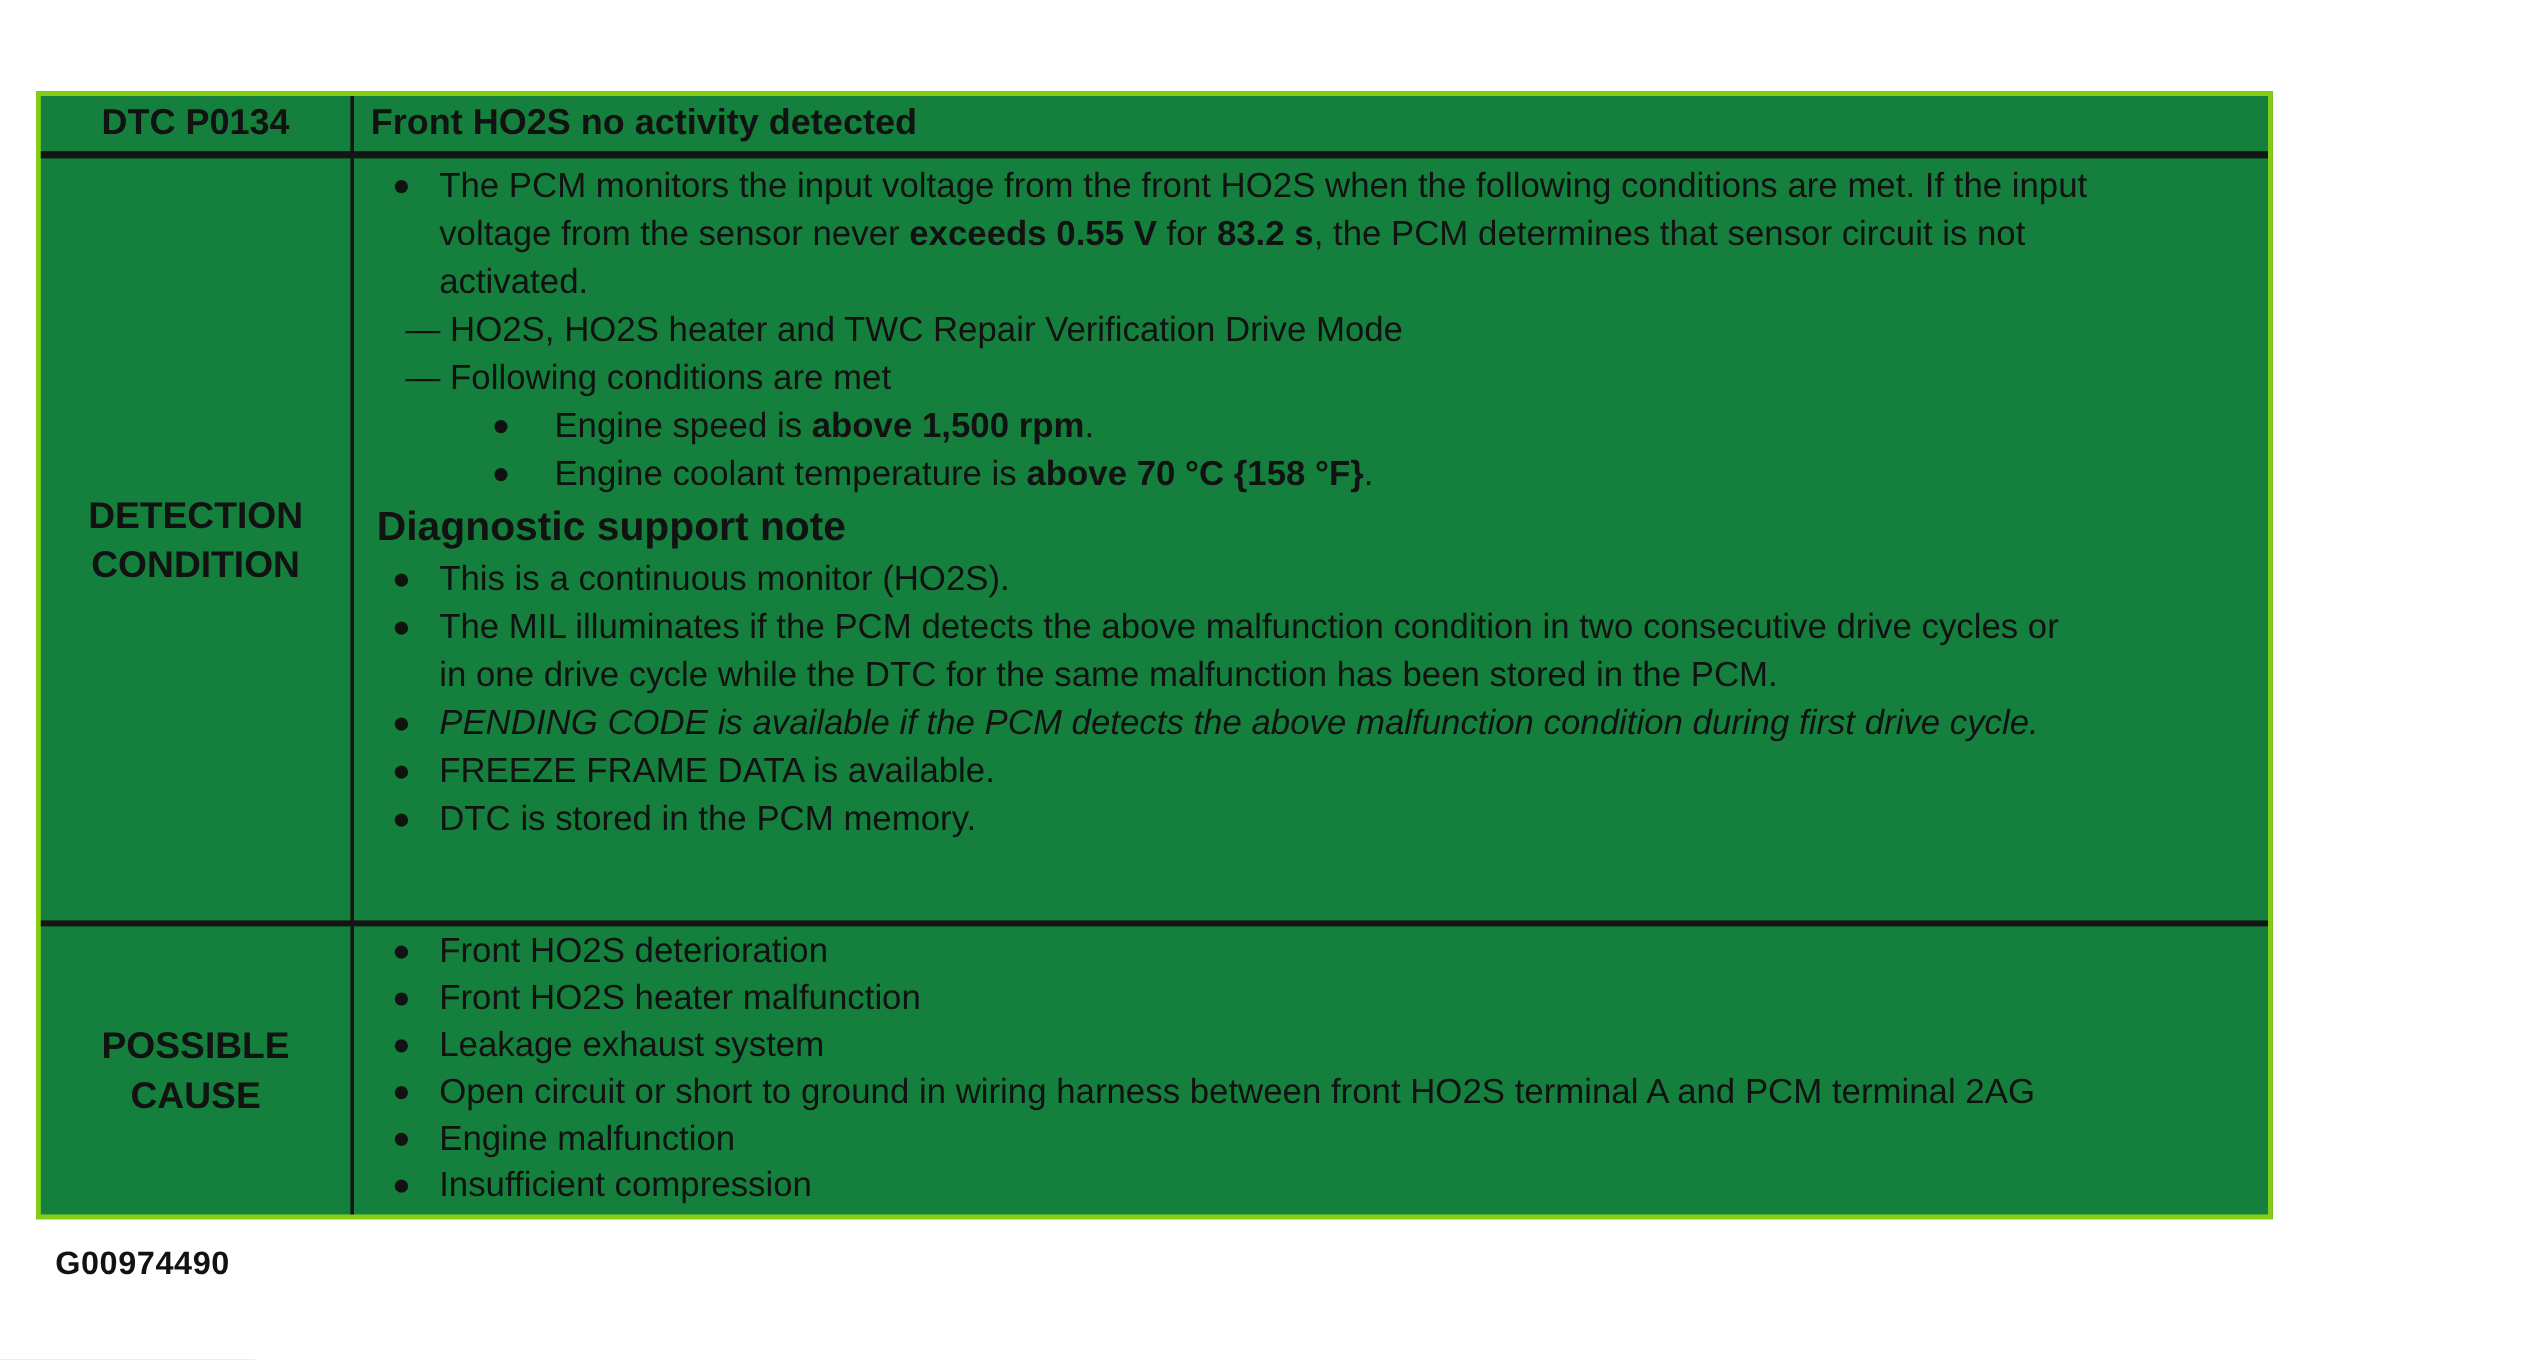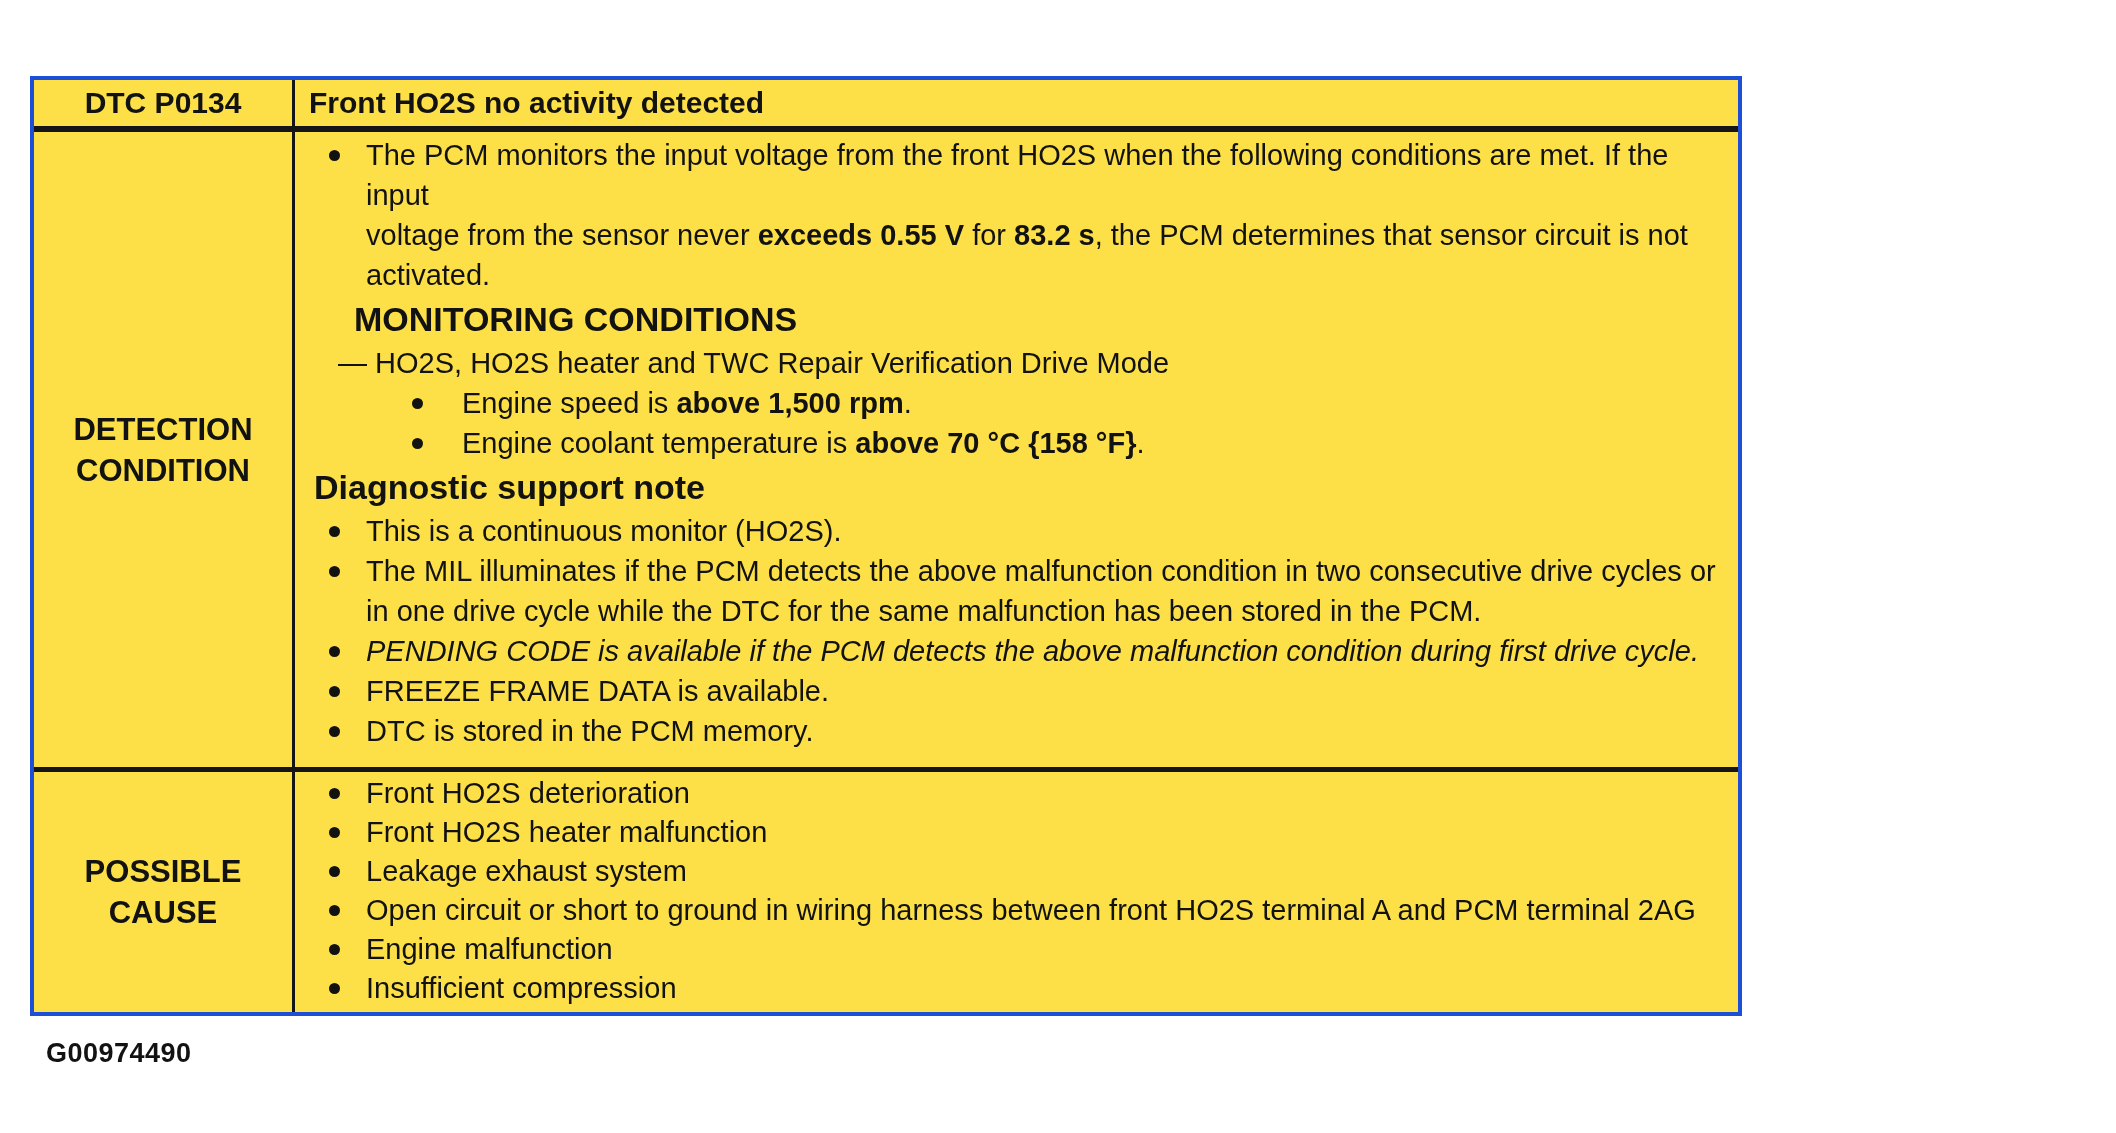--- a/index.html
+++ b/index.html
@@ -9,27 +9,27 @@
     height: 1133px;
     background: #ffffff;
     font-family: "Liberation Sans", sans-serif;
     color: #121212;
     overflow: hidden;
   }
   .dtc-table {
     position: absolute;
     left: 30px;
     top: 76px;
-    width: 1712px;
+    width: 1864px;
     box-sizing: border-box;
-    border: 4px solid #1d4ed8;
+    border: 4px solid #84cc16;
     display: grid;
     grid-template-columns: 261px 1fr;
     grid-template-rows: 52px 640px 240px;
-    background: #fde047;
+    background: #15803d;
   }
   .cell { box-sizing: border-box; overflow: hidden; }
   .label-col { border-right: 3px solid #151515; }
   .header-row { border-bottom: 6px solid #151515; }
   .det-row { border-bottom: 5px solid #151515; }
 
   .header-code {
     display: flex; align-items: center; justify-content: center;
     font-weight: bold; font-size: 30px;
   }
@@ -110,23 +110,23 @@
 CONDITION</span>
     </div>
     <div class="cell det-row body-cell">
 
       <ul class="blist">
         <li><span>The PCM monitors the input voltage from the front HO2S when the following conditions are met. If the input
 voltage from the sensor never </span><b>exceeds 0.55 V</b><span> for </span><b>83.2 s</b><span>, the PCM determines that sensor circuit is not
 activated.</span></li>
       </ul>
 
-      <div class="h-monitoring">MONITORING CONDITIONS</div>
 
       <div class="dash-line">— HO2S, HO2S heater and TWC Repair Verification Drive Mode</div>
+      <div class="dash-line">— Following conditions are met</div>
 
       <ul class="blist sub">
         <li><span>Engine speed is </span><b>above 1,500 rpm</b><span>.</span></li>
         <li><span>Engine coolant temperature is </span><b>above 70 °C {158 °F}</b><span>.</span></li>
       </ul>
 
       <div class="h-diagnostic">Diagnostic support note</div>
 
       <ul class="blist">
         <li>This is a continuous monitor (HO2S).</li>

